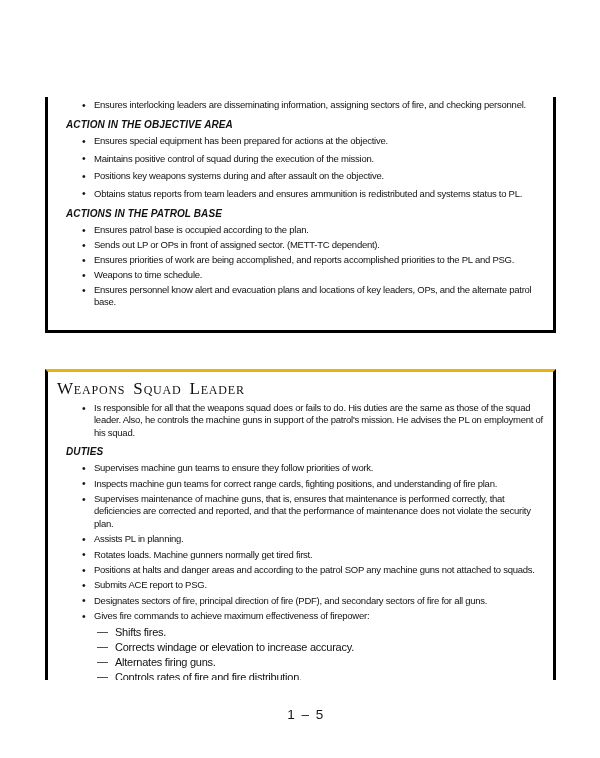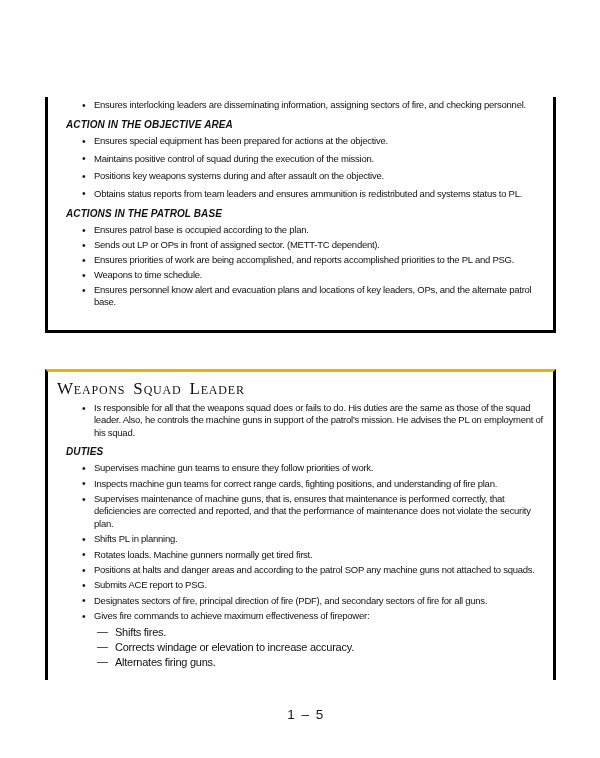--- a/index.html
+++ b/index.html
@@ -146,30 +146,31 @@
     <ul class="bullets tight">
         <li>Is responsible for all that the weapons squad does or fails to do. His duties are the same as those of the squad leader. Also, he controls the machine guns in support of the patrol's mission. He advises the PL on employment of his squad.</li>
       </ul>
 
     <h3 class="section-heading">DUTIES</h3>
 
     <ul class="bullets duties">
         <li>Supervises machine gun teams to ensure they follow priorities of work.</li>
         <li>Inspects machine gun teams for correct range cards, fighting positions, and understanding of fire plan.</li>
         <li>Supervises maintenance of machine guns, that is, ensures that maintenance is performed correctly, that deficiencies are corrected and reported, and that the performance of maintenance does not violate the security plan.</li>
-        <li>Shifts PL in planning.</li>
+        <li>Assists PL in planning.</li>
         <li>Rotates loads. Machine gunners normally get tired first.</li>
         <li>Positions at halts and danger areas and according to the patrol SOP any machine guns not attached to squads.</li>
         <li>Submits ACE report to PSG.</li>
         <li>Designates sectors of fire, principal direction of fire (PDF), and secondary sectors of fire for all guns.</li>
         <li>Gives fire commands to achieve maximum effectiveness of firepower:</li>
       </ul>
 
     <ul class="dashes">
         <li>Shifts fires.</li>
         <li>Corrects windage or elevation to increase accuracy.</li>
         <li>Alternates firing guns.</li>
+        <li>Controls rates of fire and fire distribution.</li>
       </ul>
 
   </section>
 
   <div class="footer-page-number">1 – 5</div>
 </div>
 
 </body></html>

